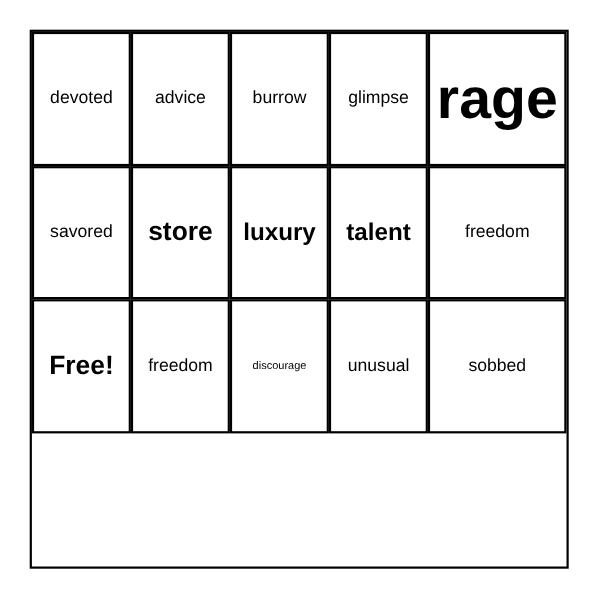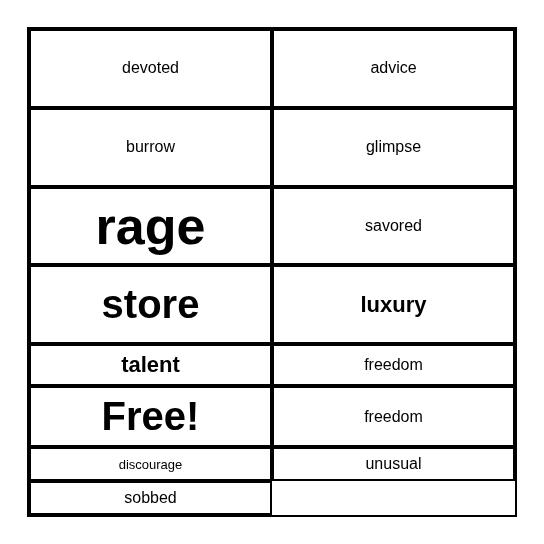--- a/index.html
+++ b/index.html
@@ -14,21 +14,21 @@
       display: flex;
       align-items: center;
       justify-content: center;
       background: #ffffff;
       font-family: Arial, sans-serif;
     }
 
     .bingo-card {
       border: 2px solid #000;
       display: grid;
-      grid-template-columns: repeat(2, 1fr);
+      grid-template-columns: repeat(5, 1fr);
       grid-template-rows: repeat(4, 1fr);
       width: 490px;
       height: 490px;
     }
 
     .bingo-cell {
       border: 2px solid #000;
       display: flex;
       align-items: center;
       justify-content: center;
@@ -39,36 +39,36 @@
     .bingo-cell span {
       font-family: Arial, sans-serif;
       color: #000;
     }
 
     .size-normal {
       font-size: 16px;
     }
 
     .size-large {
-      font-size: 40px;
+      font-size: 24px;
       font-weight: bold;
     }
 
     .size-xlarge {
       font-size: 52px;
       font-weight: bold;
     }
 
     .size-medium {
       font-size: 22px;
       font-weight: bold;
     }
 
     .size-small {
-      font-size: 13px;
+      font-size: 10px;
     }
   </style>
 </head>
 <body>
 
 <div class="bingo-card">
 <div class="bingo-cell">
       <span class="size-normal">devoted</span>
     </div>
     <div class="bingo-cell">

